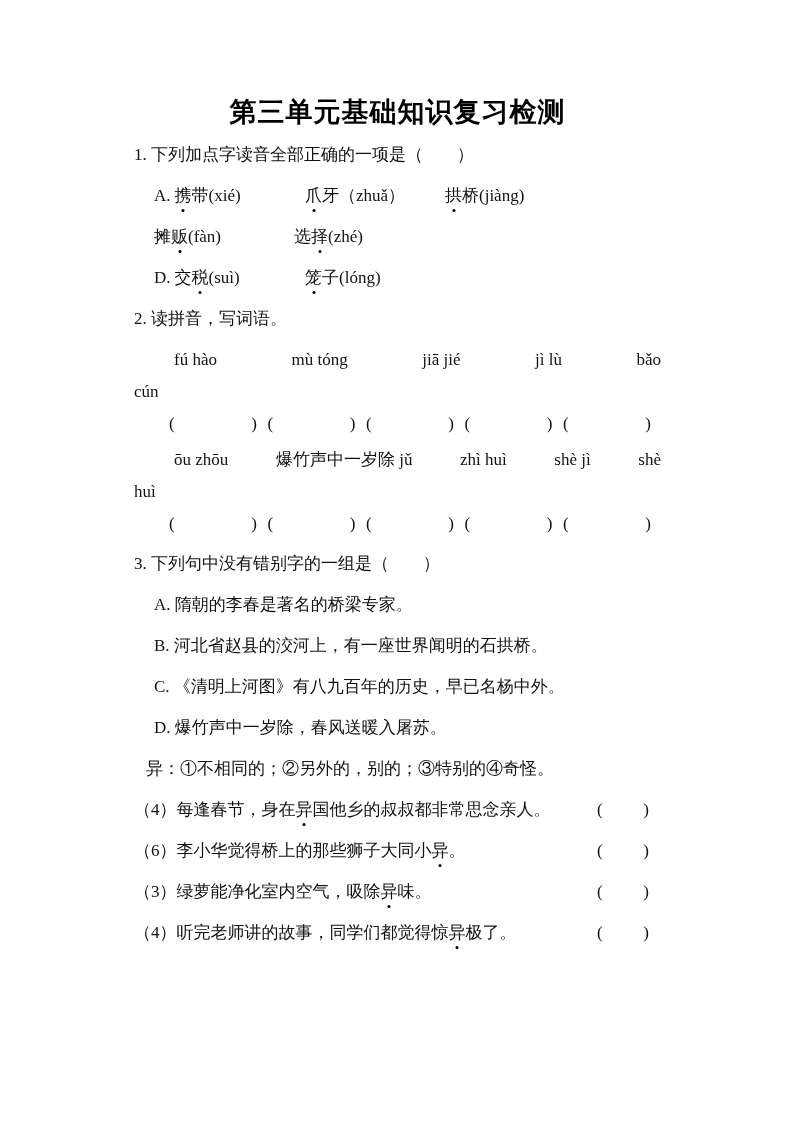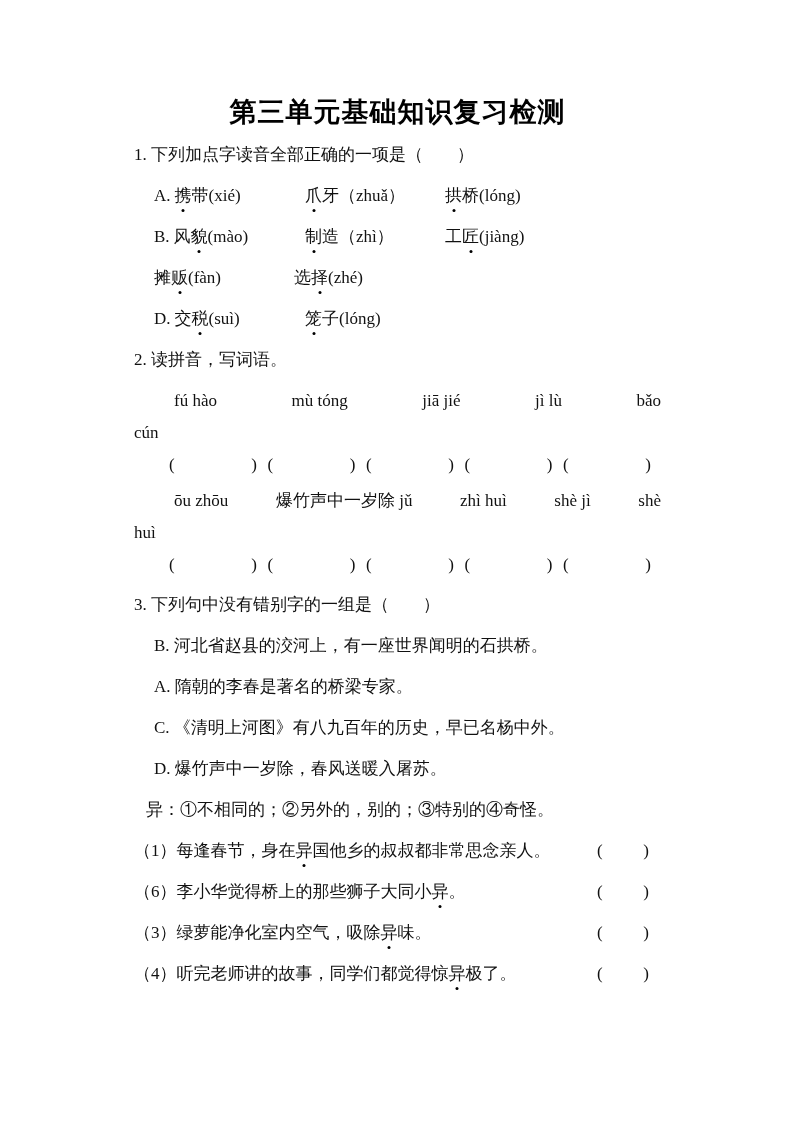--- a/index.html
+++ b/index.html
@@ -91,28 +91,23 @@
 
 <div class="page">
 
   <h1 class="title">第三单元基础知识复习检测</h1>
 
   <p class="line">1. 下列加点字读音全部正确的一项是（　　）</p>
 
   <div class="optrow">
     <span class="q1c1"><span class="optlabel">A.</span><span></span><span class="emdot">携</span><span>带(xié)</span></span>
     <span class="q1c2"><span></span><span class="emdot">爪</span><span>牙（zhuǎ）</span></span>
-    <span><span></span><span class="emdot">拱</span><span>桥(lóng)</span></span>
-  </div>
-
-  <div class="optrow">
-    <span class="q1c1"><span class="optlabel">B.</span><span>风</span><span class="emdot">貌</span><span>(mào)</span></span>
-    <span class="q1c2"><span></span><span class="emdot">制</span><span>造（zhì）</span></span>
-    <span><span>工</span><span class="emdot">匠</span><span>(jiàng)</span></span>
-  </div>
+    <span><span></span><span class="emdot">拱</span><span>桥(jiàng)</span></span>
+  </div>
+
 
   <div class="optrow">
     <span class="q1c2"><span>摊</span><span class="emdot">贩</span><span>(fàn)</span></span>
     <span><span>选</span><span class="emdot">择</span><span>(zhé)</span></span>
   </div>
 
   <div class="optrow">
     <span class="q1c1"><span class="optlabel">D.</span><span>交</span><span class="emdot">税</span><span>(suì)</span></span>
     <span><span></span><span class="emdot">笼</span><span>子(lóng)</span></span>
   </div>
@@ -177,29 +172,29 @@
         <span>(</span>
         <span>)</span>
       </span>
     <span class="pair">
         <span>(</span>
         <span>)</span>
       </span>
   </div>
 
   <p class="line">3. 下列句中没有错别字的一组是（　　）</p>
+  <p class="line indent1">A. 隋朝的李春是著名的桥梁专家。</p>
   <p class="line indent1">B. 河北省赵县的洨河上，有一座世界闻明的石拱桥。</p>
-  <p class="line indent1">A. 隋朝的李春是著名的桥梁专家。</p>
   <p class="line indent1">C. 《清明上河图》有八九百年的历史，早已名杨中外。</p>
   <p class="line indent1">D. 爆竹声中一岁除，春风送暖入屠苏。</p>
 
   <p class="line indent2">异：①不相同的；②另外的，别的；③特别的④奇怪。</p>
 
   <div class="q4row">
-    <span><span>（1）每逢春节，身在</span><span class="emdot">异</span><span>国他乡的叔叔都非常思念亲人。</span></span>
+    <span><span>（4）每逢春节，身在</span><span class="emdot">异</span><span>国他乡的叔叔都非常思念亲人。</span></span>
     <span class="pair4">
         <span>(</span>
         <span>)</span>
       </span>
   </div>
 
   <div class="q4row">
     <span><span>（6）李小华觉得桥上的那些狮子大同小</span><span class="emdot">异</span><span>。</span></span>
     <span class="pair4">
         <span>(</span>

